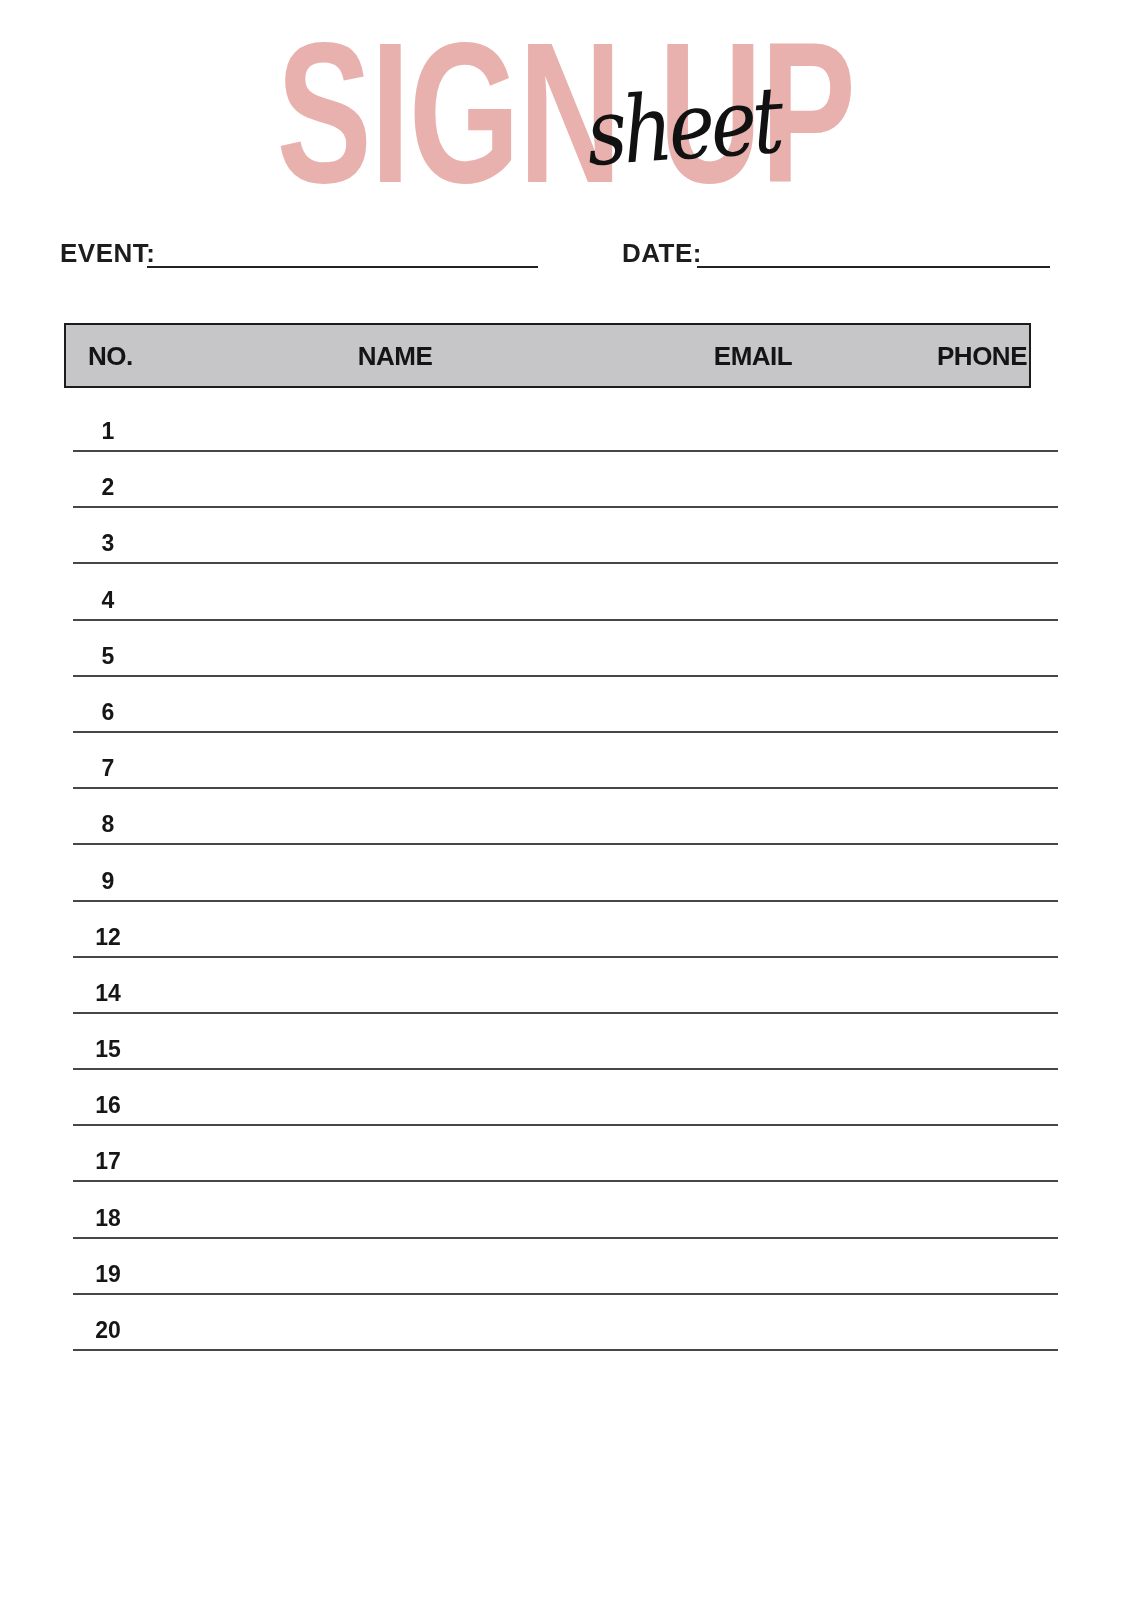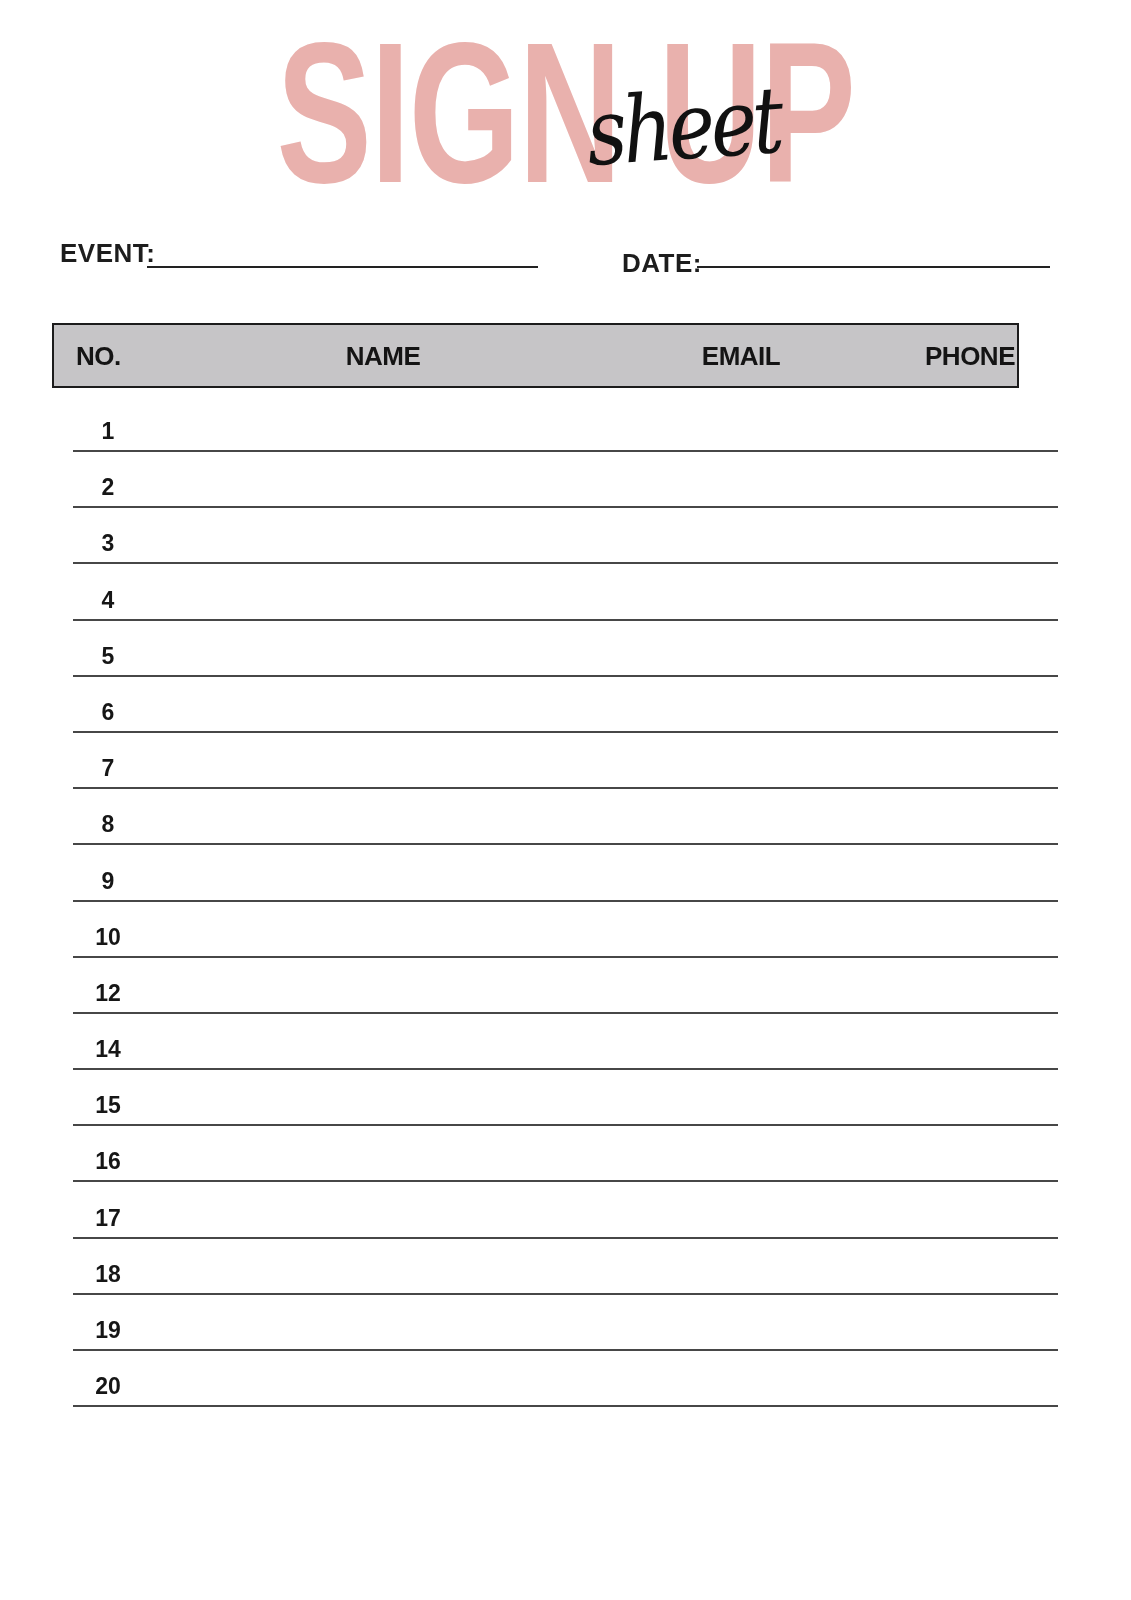--- a/index.html
+++ b/index.html
@@ -33,28 +33,28 @@
     letter-spacing:-5px;
     color:#111;
     transform:rotate(-4deg) scaleX(0.85);
     transform-origin:0 100%;
     white-space:nowrap;
   }
 
   
   .field-label{position:absolute;font-size:26px;font-weight:bold;letter-spacing:0.5px;}
   .label-event{left:60px;top:238px;}
-  .label-date{left:622px;top:248px;}
+  .label-date{left:622px;top:238px;}
   .field-line{position:absolute;top:266px;border-top:2px solid #222;height:0;}
   .line-event{left:147px;width:391px;}
   .line-date{left:697px;width:353px;}
 
   
   .table-header{
-    position:absolute;left:52px;top:323px;width:967px;height:65px;
+    position:absolute;left:64px;top:323px;width:967px;height:65px;
     background:var(--header-bg);
     border:2px solid var(--border-color);
   }
   .th{
     position:absolute;top:50%;transform:translateY(-50%);
     font-size:26px;font-weight:bold;letter-spacing:-0.5px;white-space:nowrap;
     color:#141414;
   }
   .th-no{left:22px;}
   .th-name{left:322px;transform:translate(-50%,-50%);margin-left:7px;}
@@ -138,24 +138,20 @@
     <div class="row">
       <span class="row-no">8</span>
       <span class="row-fill"></span>
     </div>
 
     <div class="row">
       <span class="row-no">9</span>
       <span class="row-fill"></span>
     </div>
 
-    <div class="row">
-      <span class="row-no">10</span>
-      <span class="row-fill"></span>
-    </div>
 
 
     <div class="row">
       <span class="row-no">12</span>
       <span class="row-fill"></span>
     </div>
 
 
     <div class="row">
       <span class="row-no">14</span>

